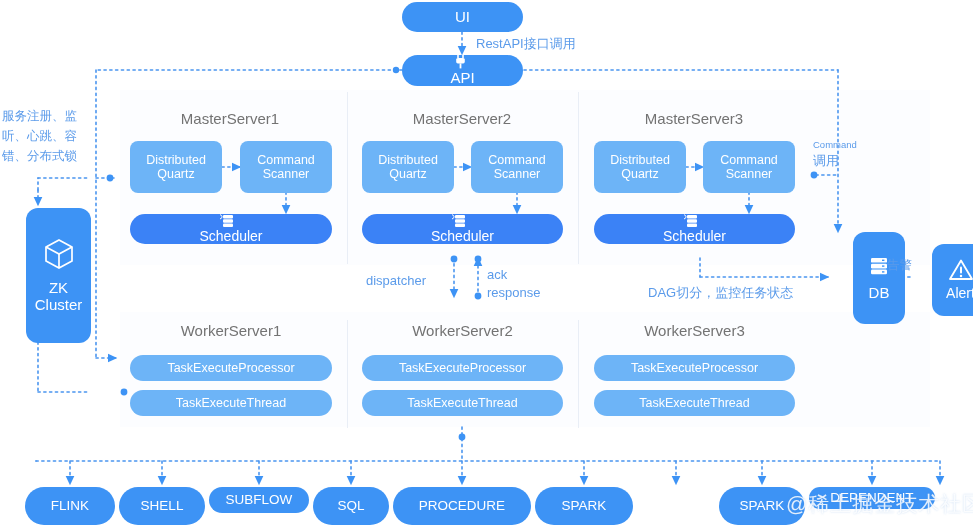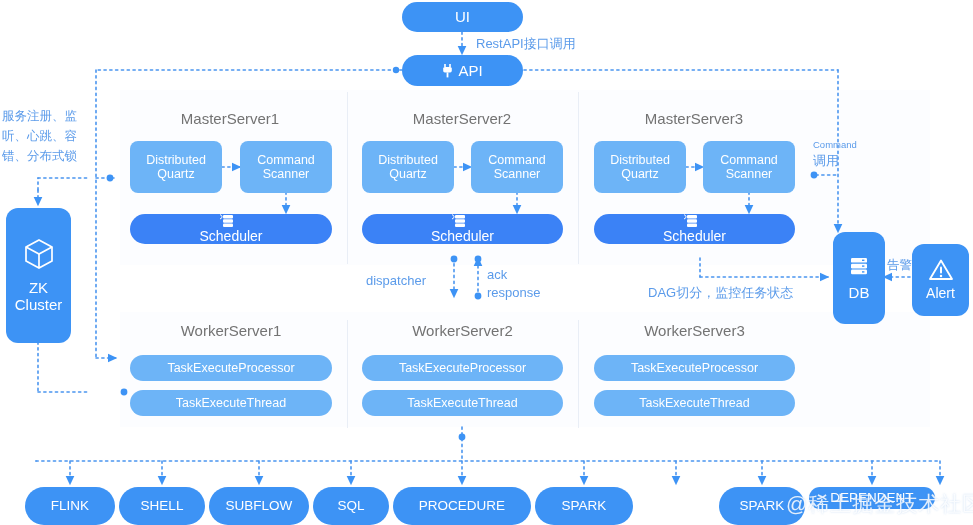--- a/index.html
+++ b/index.html
@@ -8,21 +8,21 @@
        color:#4a90e2;}
   #stage{position:absolute;left:0;top:0;width:973px;height:525px;}
   svg.layer{position:absolute;left:0;top:0;width:973px;height:525px;pointer-events:none;}
 
   .node{position:absolute;box-sizing:border-box;display:flex;align-items:center;
         justify-content:center;color:#fff;text-align:center;line-height:1.15;}
   .pill{border-radius:22px;background:#3d93f5;}
   .pill-lt{border-radius:18px;background:#6db4f7;}
   .rect{border-radius:8px;background:#6db4f7;}
   .sched{border-radius:18px;background:#3b82f6;flex-direction:column;}
-  .bigblue{background:#3d93f5;border-radius:12px;}
+  .bigblue{background:#3d93f5;border-radius:12px;margin-left:20px;}
 
   .title{position:absolute;color:#737373;font-size:15px;text-align:center;white-space:nowrap;}
   .lbl{position:absolute;color:#5b9bea;font-size:12.5px;line-height:1.45;white-space:nowrap;}
   .lbl.wrap{white-space:normal;}
 
   .panel{position:absolute;background:#fcfdff;}
   .divider{position:absolute;width:1px;background:#e9eef6;}
 
   .icon{display:inline-flex;align-items:center;justify-content:center;}
   .watermark{position:absolute;color:rgba(255,255,255,0.85);font-size:21px;
@@ -115,21 +115,21 @@
       <circle cx="478" cy="259" r="3.4"></circle>
     </g>
   </svg>
 
   <div class="node pill" style="left:402px;top:2px;width:121px;height:30px;font-size:15px;">
     <span>UI</span>
   </div>
 
   <div class="lbl" style="left:476px;top:35px;font-size:13px;">RestAPI接口调用</div>
 
-  <div class="node pill" style="left:402px;top:55px;width:121px;height:31px;font-size:15px;">
+  <div class="node pill" style="left:402px;top:55px;width:121px;height:31px;font-size:15px;flex-direction:column;">
     <span class="icon" style="margin-right:5px;">
       <svg width="11" height="14" viewBox="0 0 11 14">
         <path d="M3 0 v3 M8 0 v3" stroke="#fff" stroke-width="1.6"></path>
         <rect x="1.2" y="3" width="8.6" height="5.4" rx="1.6" fill="#fff"></rect>
         <path d="M5.5 8.4 v5" stroke="#fff" stroke-width="1.8"></path>
       </svg>
     </span>
     <span>API</span>
   </div>
 
@@ -273,21 +273,21 @@
   <div class="node pill-lt" style="left:594px;top:390px;width:201px;height:26px;font-size:12.5px;">
     <span>TaskExecuteThread</span>
   </div>
 
   <div class="node pill" style="left:25px;top:487px;width:90px;height:38px;font-size:13.5px;">
     <span>FLINK</span>
   </div>
   <div class="node pill" style="left:119px;top:487px;width:86px;height:38px;font-size:13.5px;">
     <span>SHELL</span>
   </div>
-  <div class="node pill" style="left:209px;top:487px;width:100px;height:38px;font-size:13.5px;">
+  <div class="node pill" style="left:209px;top:487px;width:100px;height:26px;font-size:13.5px;">
     <span>SUBFLOW</span>
   </div>
   <div class="node pill" style="left:313px;top:487px;width:76px;height:38px;font-size:13.5px;">
     <span>SQL</span>
   </div>
   <div class="node pill" style="left:393px;top:487px;width:138px;height:38px;font-size:13.5px;">
     <span>PROCEDURE</span>
   </div>
   <div class="node pill" style="left:535px;top:487px;width:98px;height:38px;font-size:13.5px;">
     <span>SPARK</span>

